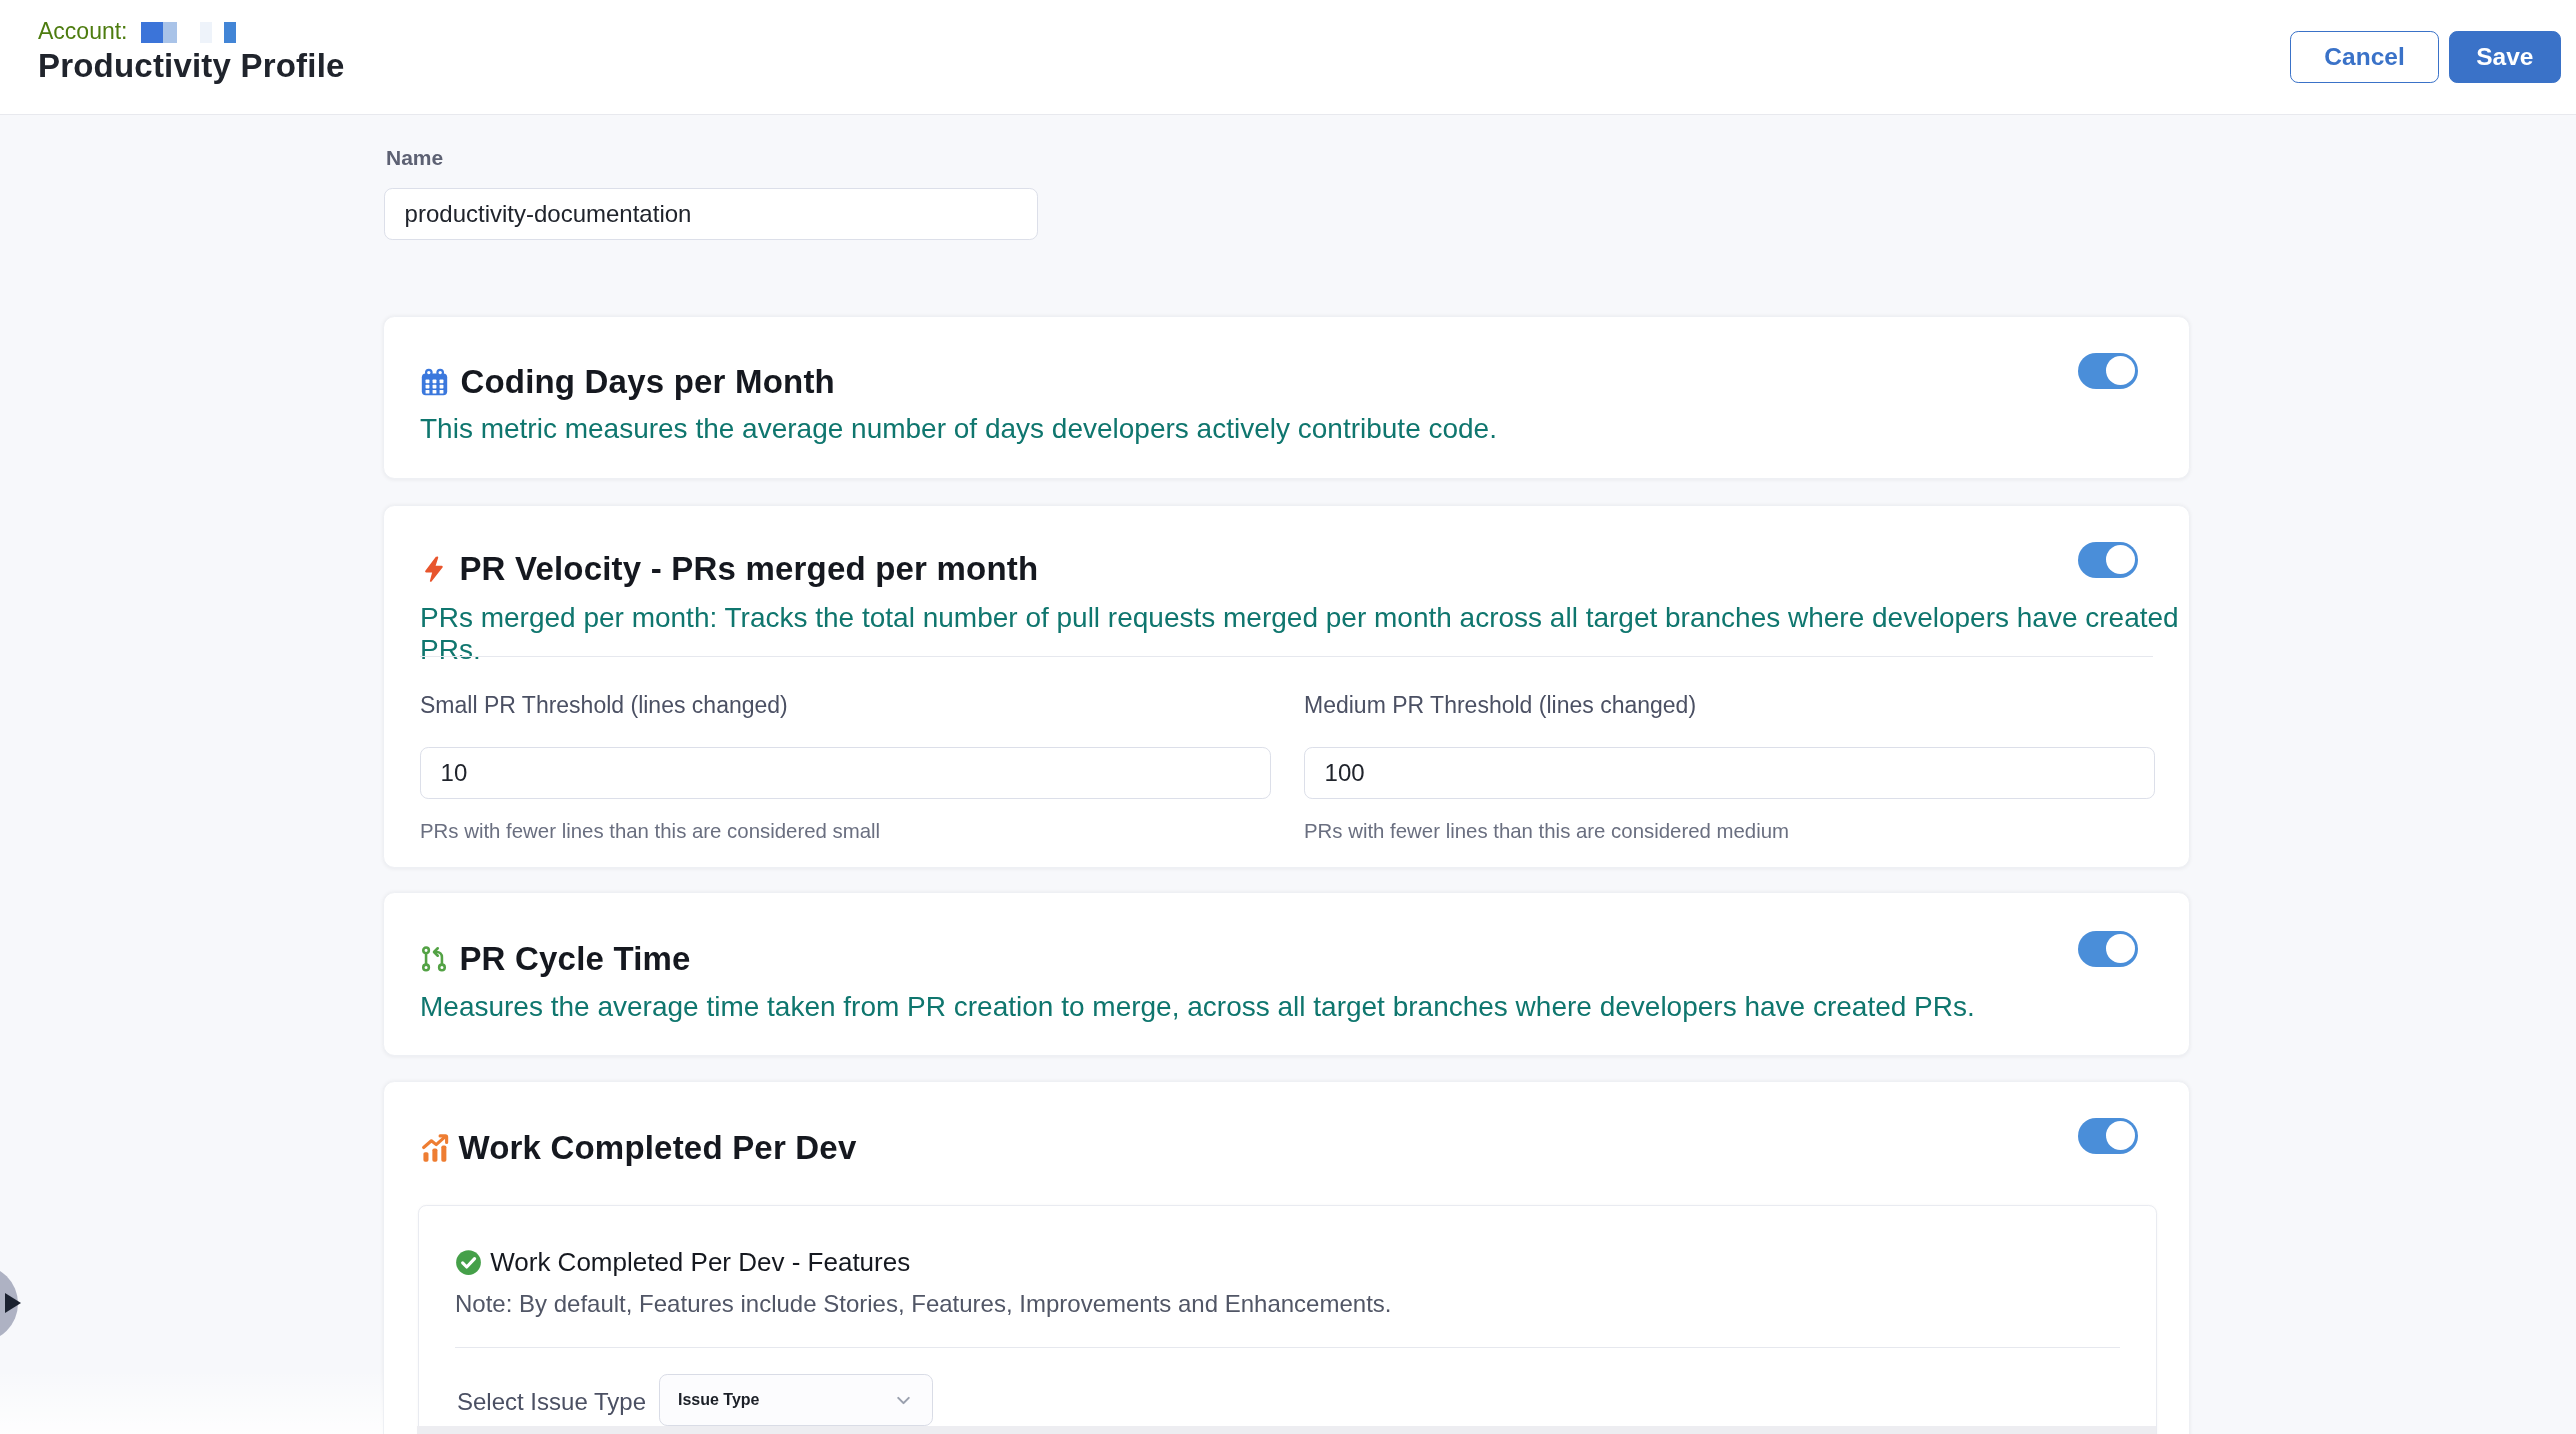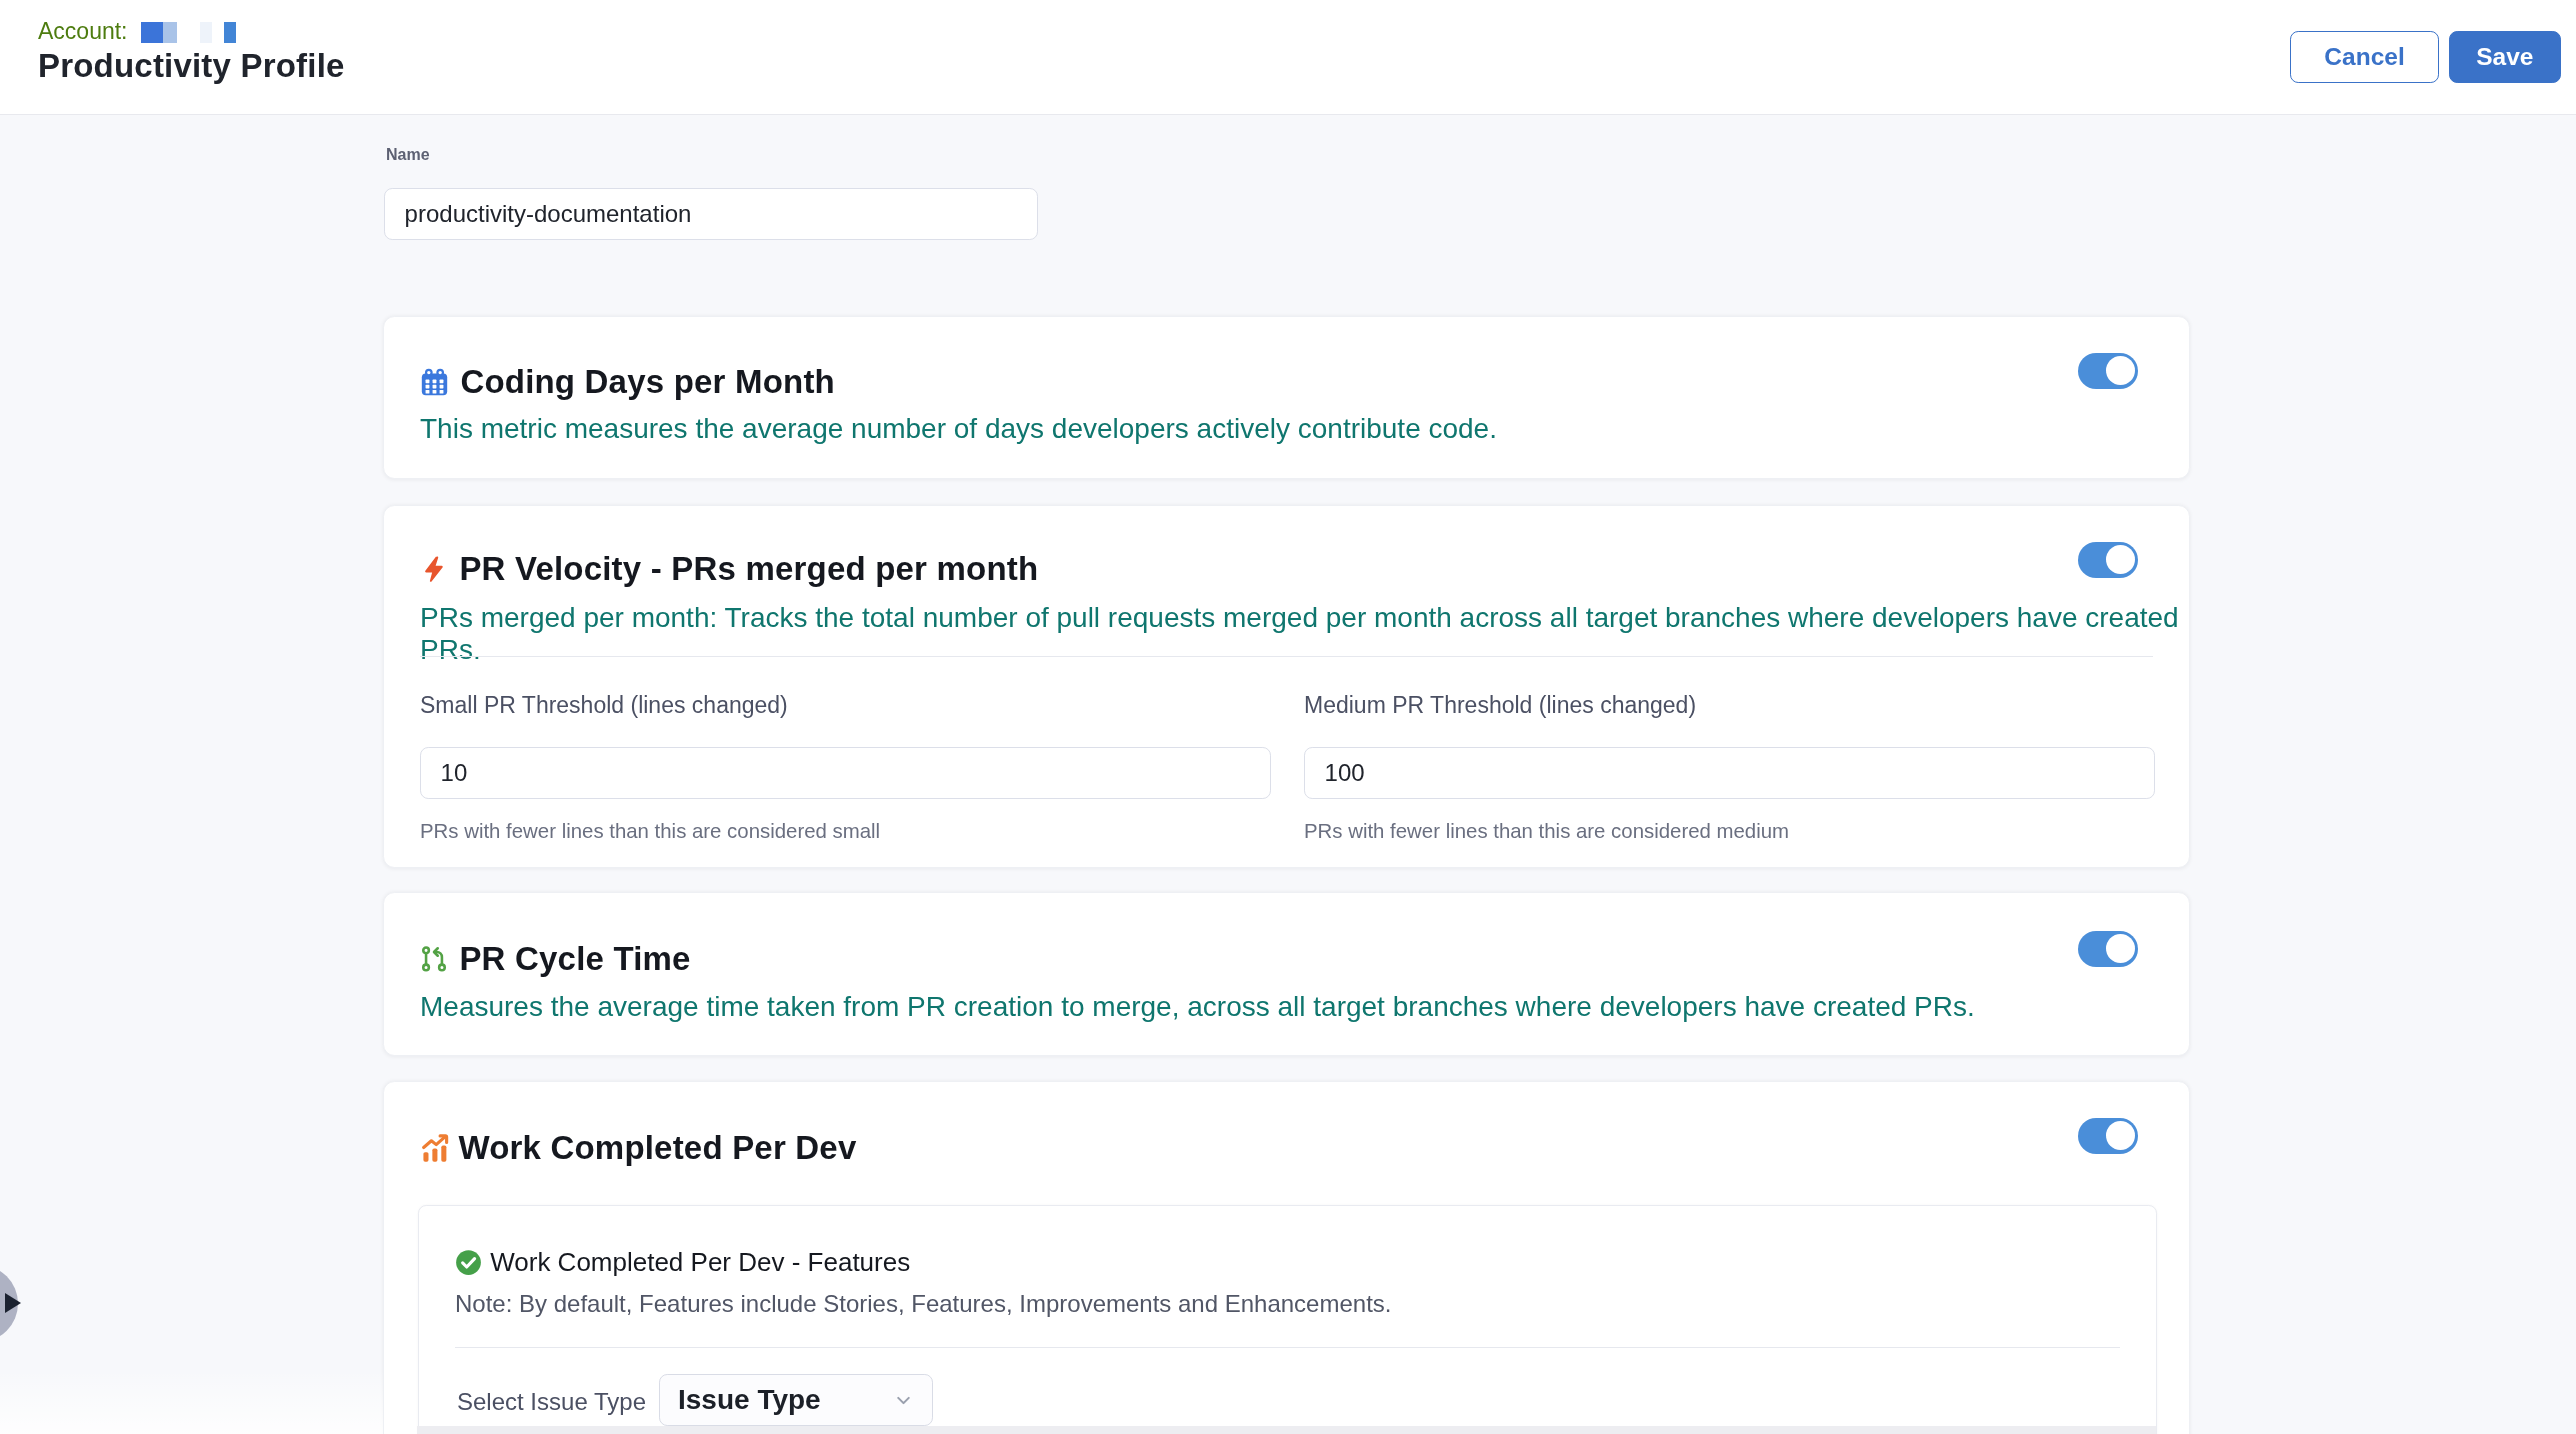--- a/index.html
+++ b/index.html
@@ -34,21 +34,21 @@
     height:52px; border-radius:8.2px; font-size:24.5px; font-weight:700;
     font-family:"Liberation Sans", sans-serif; cursor:pointer;
     display:flex; align-items:center; justify-content:center;
   }
   .btn-cancel { background:#ffffff; border:1.6px solid #3a72c8; color:#3a72c8; padding:0 33px; }
   .btn-save   { background:#3a72c8; border:1.6px solid #3a72c8; color:#ffffff; padding:0 26px; }
 
   
   .name-label {
     position:absolute; left:386px; top:146px;
-    font-size:16px; font-weight:700; color:#5d6173;
+    font-size:21px; font-weight:700; color:#5d6173;
   }
   .name-input {
     position:absolute; left:384px; top:188px; width:654px; height:52px;
     background:#ffffff; border:1.6px solid #dcdfe9; border-radius:8.2px;
     font-family:"Liberation Sans", sans-serif;
     font-size:24px; color:#20242c; padding:0 19.6px; outline:none;
   }
 
   
   .card {
@@ -101,21 +101,21 @@
   .sub-head { position:absolute; left:36px; top:41px; display:flex; align-items:center; gap:8.2px; }
   .sub-title { font-size:26px; font-weight:400; color:#15181f; }
   .sub-note  { position:absolute; left:36px; top:84px; font-size:24px; color:#515666; }
   .sub-divider { position:absolute; left:36px; right:36px; top:141px; height:0.8px; background:#e6e8ee; }
   .select-row-label { position:absolute; left:38px; top:182px; font-size:24px; color:#4b5063; }
   .dropdown {
     position:absolute; left:240px; top:168px; width:274px; height:52px;
     background:#fcfcfe; border:1.6px solid #d9dce6; border-radius:8.2px;
     display:flex; align-items:center; padding:0 18px; cursor:pointer;
   }
-  .dropdown-value { font-size:28px; font-weight:700; color:#1c2028; flex:1; }
+  .dropdown-value { font-size:16px; font-weight:700; color:#1c2028; flex:1; }
   .cutoff-bar { position:absolute; left:417px; top:1426px; width:1739px; height:8.2px; background:#ededf1; }
 
   
   .left-handle {
     position:absolute; left:-59px; top:1265px; width:77px; height:77px;
     border-radius:50%; background:#aeb2c3; cursor:pointer; z-index:6;
   }
   .left-handle .tri {
     position:absolute; left:64px; top:28px;
     width:0; height:0;

